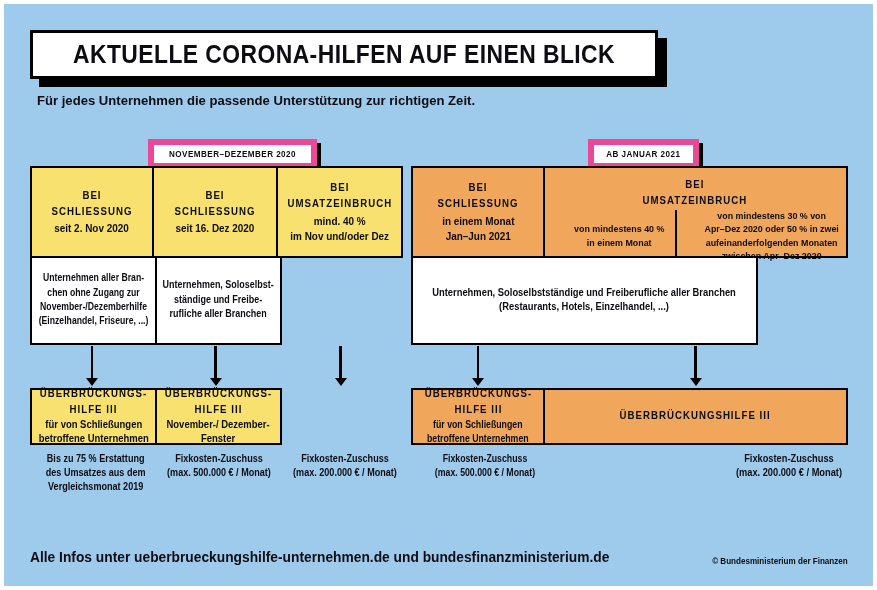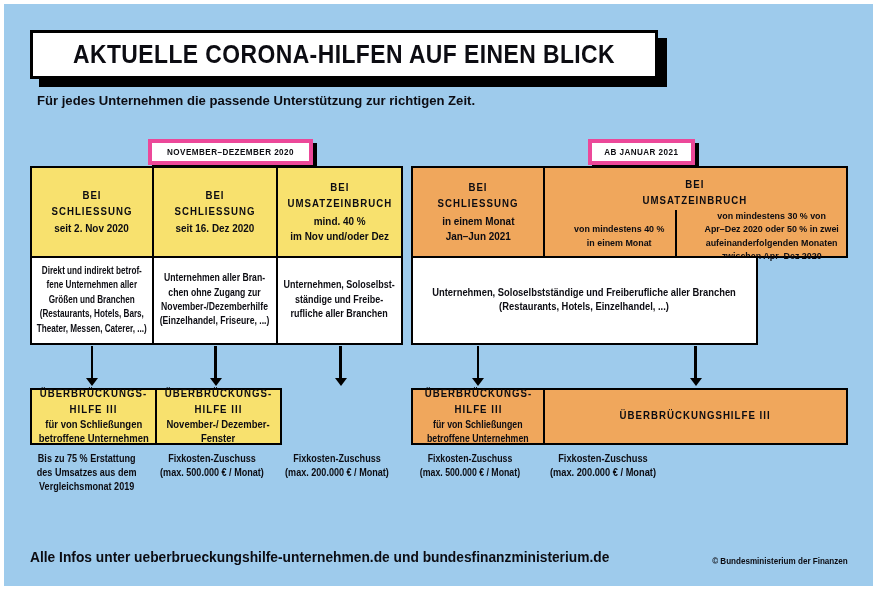--- a/index.html
+++ b/index.html
@@ -19,21 +19,21 @@
   .title-box {
     position:absolute; left:30px; top:30px; width:628px; height:49px;
     background:#fff; border:3px solid #000; box-shadow:9px 8px 0 0 #000;
     display:flex; align-items:center; justify-content:center;
   }
   .title-box h1 { font-size:26px; font-weight:700; letter-spacing:.5px; --sx:.88; }
   .subtitle { position:absolute; left:37px; top:93px; font-size:13.5px; font-weight:700; --sx:.97; }
 
   
   .badge {
-    position:absolute; top:139px; background:#fff; border:4px solid #ec4899;
+    position:absolute; top:139px; background:#fff; border:6px solid #ec4899;
     box-shadow:4px 4px 0 0 #000; padding:4px 8px;
   }
   .badge span { display:block; font-size:9px; font-weight:700; letter-spacing:.5px; --sx:.9; }
   .badge-2020 { left:148px; }
   .badge-2021 { left:588px; }
 
   
   .group { position:absolute; top:166px; }
   .g2020 { left:30px; width:374px; }
   .g2021 { left:411px; width:437px; }
@@ -64,21 +64,21 @@
   .divider { width:2px; height:52px; background:#000; flex:0 0 2px; align-self:center; }
 
   
   .arrows { position:relative; height:43px; }
   .arrow { position:absolute; top:1px; width:13px; display:flex; flex-direction:column; align-items:center; }
   .arrow i { display:block; width:2.5px; height:32px; background:#000; }
   .arrow b { display:block; width:0; height:0; border-left:6.5px solid transparent; border-right:6.5px solid transparent; border-top:8.5px solid #000; }
 
   
   .captions { display:flex; margin-top:7px; align-items:flex-start; }
-  .caption { text-align:center; display:flex; justify-content:flex-start; }
+  .caption { text-align:center; display:flex; justify-content:flex-end; }
   .caption .txt { font-size:10.3px; font-weight:700; line-height:1.4; }
 
   
   .footer-info { position:absolute; left:30px; top:549px; font-size:14.5px; font-weight:700; --sx:.95; }
   .footer-copy { position:absolute; right:29px; top:556px; font-size:8.5px; font-weight:600; --sx:.95; }
 </style>
 </head>
 <body>
 
 <div class="canvas">
@@ -110,27 +110,20 @@
       </div>
       <div class="box cond c3">
         <div class="ct txt">BEI
 UMSATZEINBRUCH</div>
         <div class="cs txt">mind. 40 %
 im Nov und/oder Dez</div>
       </div>
     </div>
 
     <div class="row aud-row">
-      <div class="box aud c1">
-        <div class="at txt" style="--sx:.8">Direkt und indirekt betrof-
-fene Unternehmen aller
-Größen und Branchen
-(Restaurants, Hotels, Bars,
-Theater, Messen, Caterer, ...)</div>
-      </div>
       <div class="box aud c2">
         <div class="at txt" style="--sx:.85">Unternehmen aller Bran-
 chen ohne Zugang zur
 November-/Dezemberhilfe
 (Einzelhandel, Friseure, ...)</div>
       </div>
       <div class="box aud c3">
         <div class="at txt" style="--sx:.88">Unternehmen, Soloselbst-
 ständige und Freibe-
 rufliche aller Branchen</div>

